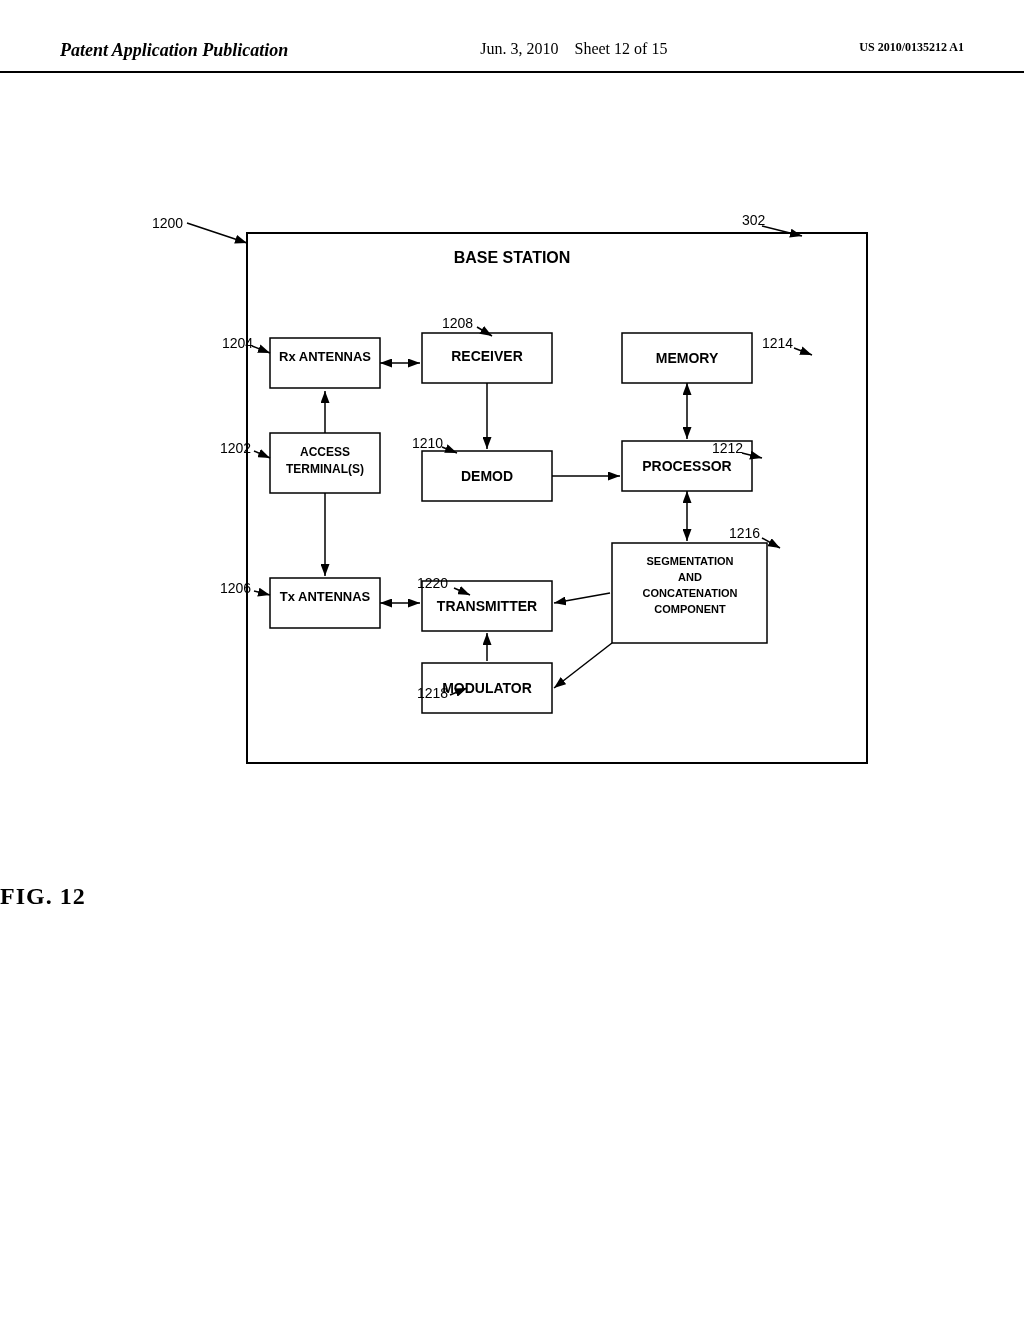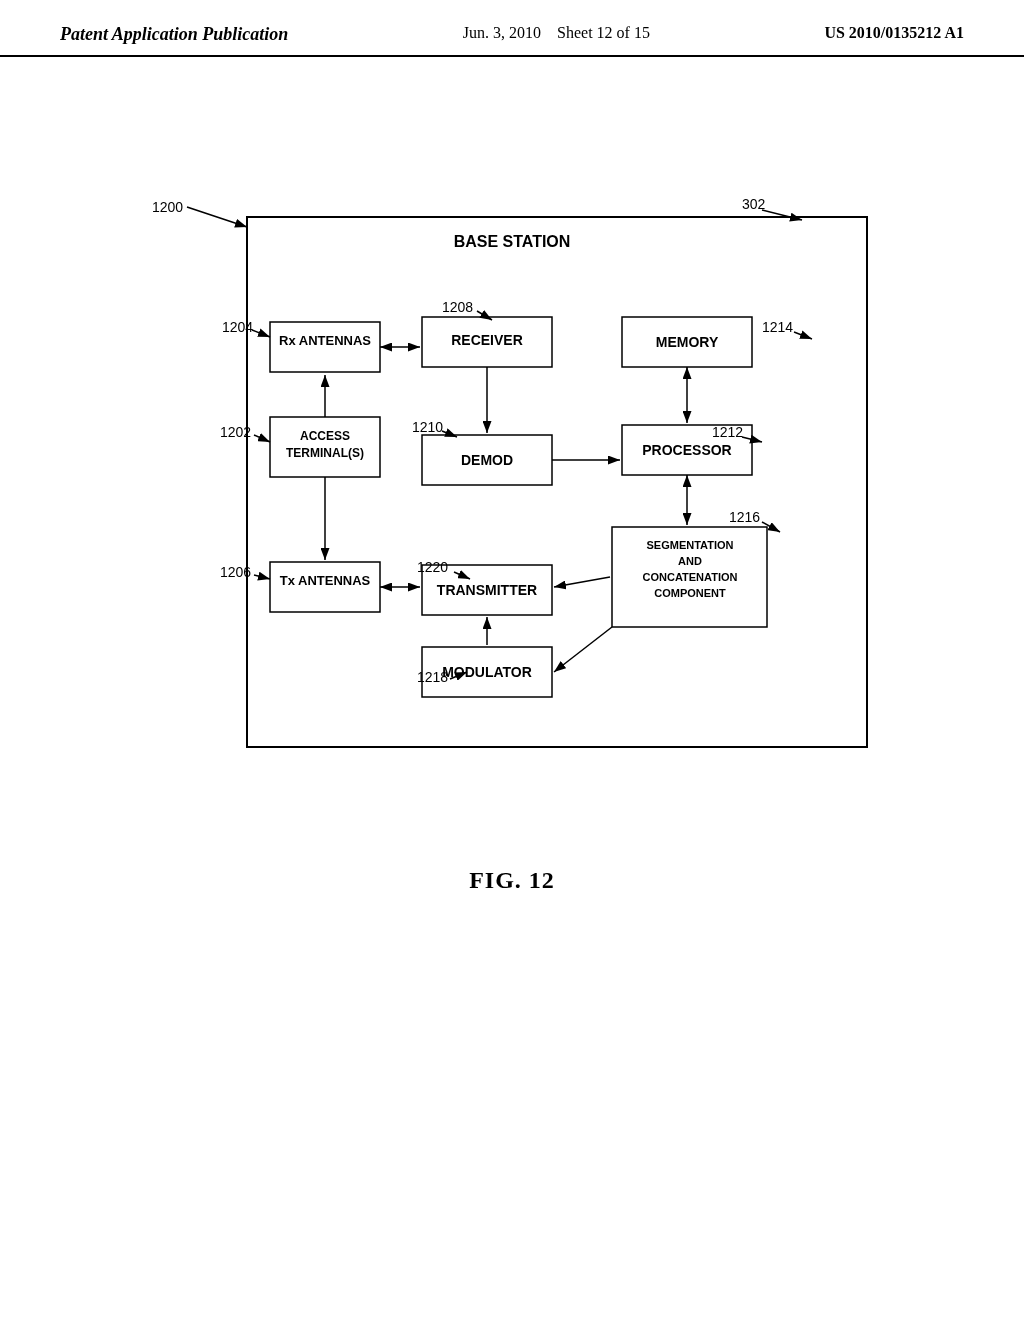--- a/index.html
+++ b/index.html
@@ -10,56 +10,55 @@
       min-height: 1320px;
       position: relative;
       overflow-x: hidden;
     }
 
     
     .header {
       display: flex;
       justify-content: space-between;
       align-items: flex-start;
-      padding: 24px 60px 0 60px;
+      padding: 40px 60px 0 60px;
       border-bottom: 2px solid #000;
       padding-bottom: 10px;
     }
     .header-left {
       font-size: 18px;
       font-weight: bold;
       font-style: italic;
     }
     .header-center {
       font-size: 16px;
       text-align: right;
     }
     .header-right {
-      font-size: 16px;
+      font-size: 12px;
       font-weight: bold;
       text-align: right;
     }
 
     
     .diagram-area {
       display: flex;
       justify-content: center;
       align-items: center;
       padding: 60px 40px 40px 40px;
     }
 
     
     .diagram-svg {
       width: 780px;
       height: 700px;
     }
 
     
     .fig-caption {
-      text-align: center;
       font-size: 24px;
       font-weight: bold;
       margin-top: 10px;
       letter-spacing: 1px;
     }
   </style>
 </head>
 <body>
 
 <div class="header">

